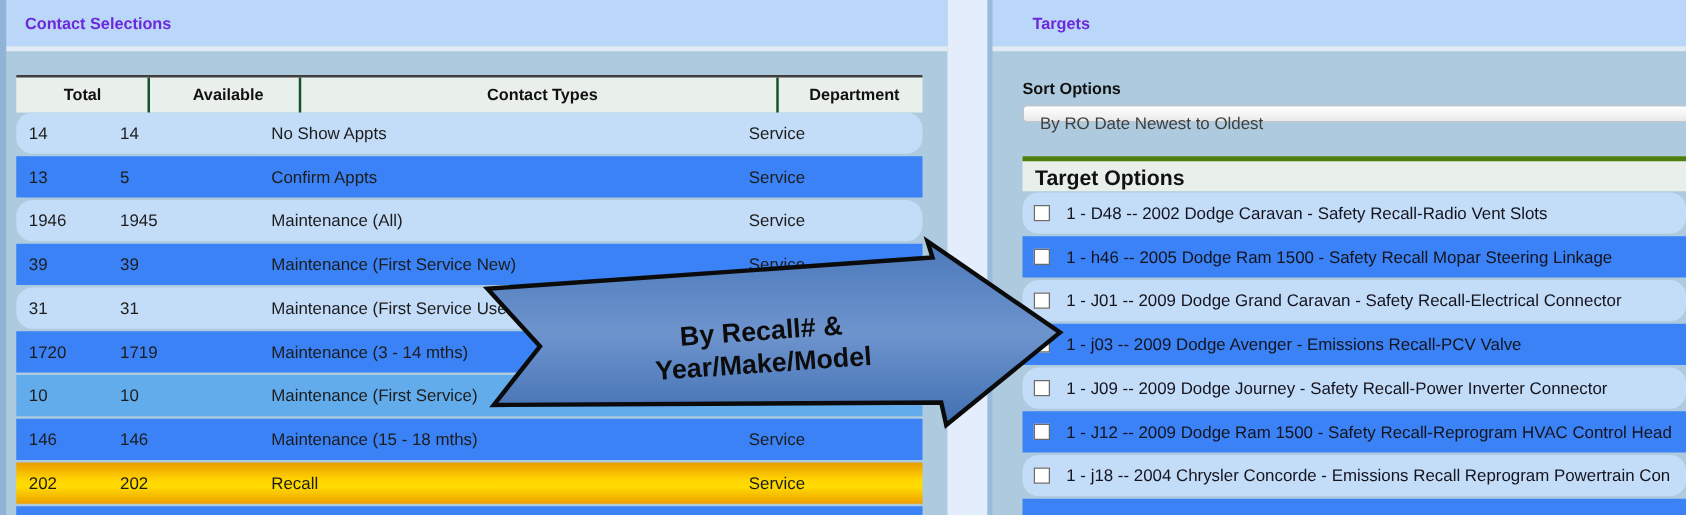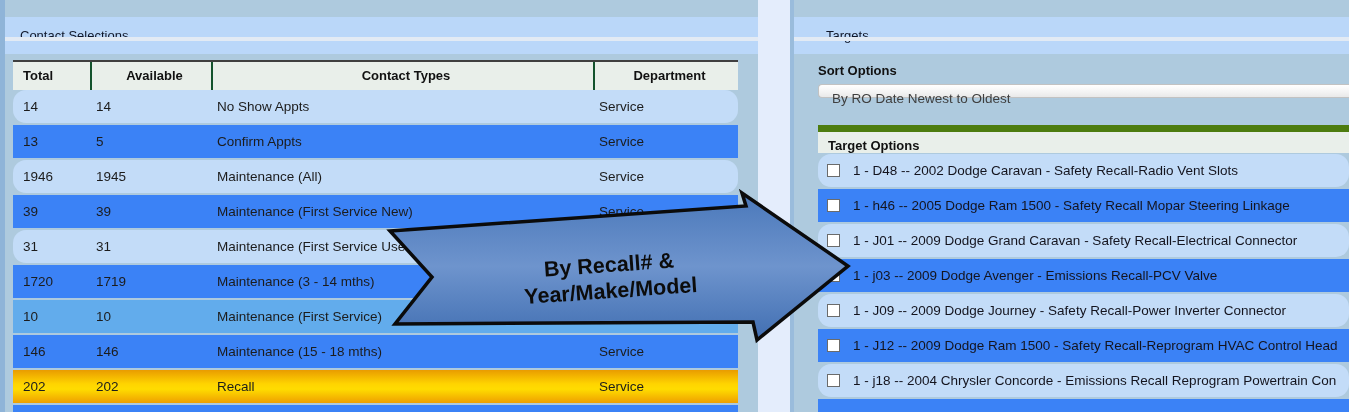--- a/index.html
+++ b/index.html
@@ -3,33 +3,33 @@
 <meta charset="utf-8">
 <style>
   * { box-sizing: border-box; }
   html,body { margin:0; padding:0; }
   body {
     width:1349px; height:412px; position:relative; overflow:hidden;
     background:#aecade; font-family:"Liberation Sans",sans-serif;
   }
 
   
-  .band { position:absolute; top:17px; height:37px; background:#bad7f9;
-          font-size:13px; font-weight:normal; color:#0f172a; line-height:37px; }
+  .band { position:absolute; top:0; height:37px; background:#bad7f9;
+          font-size:13px; font-weight:bold; color:#6d28d9; line-height:37px; }
   .band-sep { position:absolute; top:37px; height:4px; background:#e2eaf4; }
   .gap-strip { position:absolute; left:758px; top:0; width:32px; height:412px; background:#e4edfc; }
   .left-edge  { position:absolute; left:0;    top:0; width:5px; height:412px; background:#8fb4d8; z-index:4; }
   .rpanel-edge{ position:absolute; left:790px; top:0; width:4px; height:412px; background:#9abcdc; z-index:4; }
 
   
   #contact-table { position:absolute; left:13px; top:60px; width:725px; }
   .tbl-header {
     height:30px; background:#e9efea; border-top:2px solid #3f3f3f;
     display:grid; grid-template-columns:77px 121px 382px 1fr;
-    align-items:center; font-size:13px; font-weight:bold; color:#111;
+    align-items:center; font-size:13px; font-weight:bold; color:#111;padding-left:28px;
   }
   .tbl-header .hc { height:100%; line-height:28px; padding-left:6px; }
   .tbl-header .hc + .hc { border-left:2px solid #14532d;text-align:center; }
   .tbl-header .hc:first-child { padding-left:10px; }
   .tbl-row {
     height:33px; margin-bottom:2px;
     display:grid; grid-template-columns:77px 121px 382px 1fr;
     align-items:center; font-size:13.5px; color:#1c1c1c;
   }
   .tbl-row .c { padding-left:6px; white-space:nowrap; overflow:hidden; }
@@ -42,22 +42,22 @@
   
   .sort-label { position:absolute; left:818px; top:63px; font-size:13px; font-weight:bold; color:#111; }
   .sort-box {
     position:absolute; left:818px; top:84px; width:531px; height:14px;
     background:linear-gradient(180deg,#ffffff 0%,#f4f4f4 55%,#e9e9e9 100%);
     border:1px solid #c2c2c2; border-right:none; border-radius:4px 0 0 4px;
     line-height:28px; padding-left:13px; font-size:13.5px; color:#3f3f3f;
   }
   .topt-header {
     position:absolute; left:818px; top:125px; width:531px; height:28px;
-    background:#e9efea; border-top:7px solid #4d7c0f;
-    font-size:13px; font-weight:bold; color:#111; line-height:27px; padding-left:10px;
+    background:#e9efea; border-top:4px solid #4d7c0f;
+    font-size:17px; font-weight:bold; color:#111; line-height:27px; padding-left:10px;
   }
   #target-list { position:absolute; left:818px; top:154px; width:531px; }
   .t-row {
     height:33px; margin-bottom:2px; display:flex; align-items:center;
     font-size:13.5px; color:#14141e; padding-left:9px;
     white-space:nowrap; overflow:hidden;
   }
   .t-row .cb { width:13px; height:13px; flex:none; background:#ffffff;
                border:1px solid #6b6b6b; margin-right:13px; }
 

